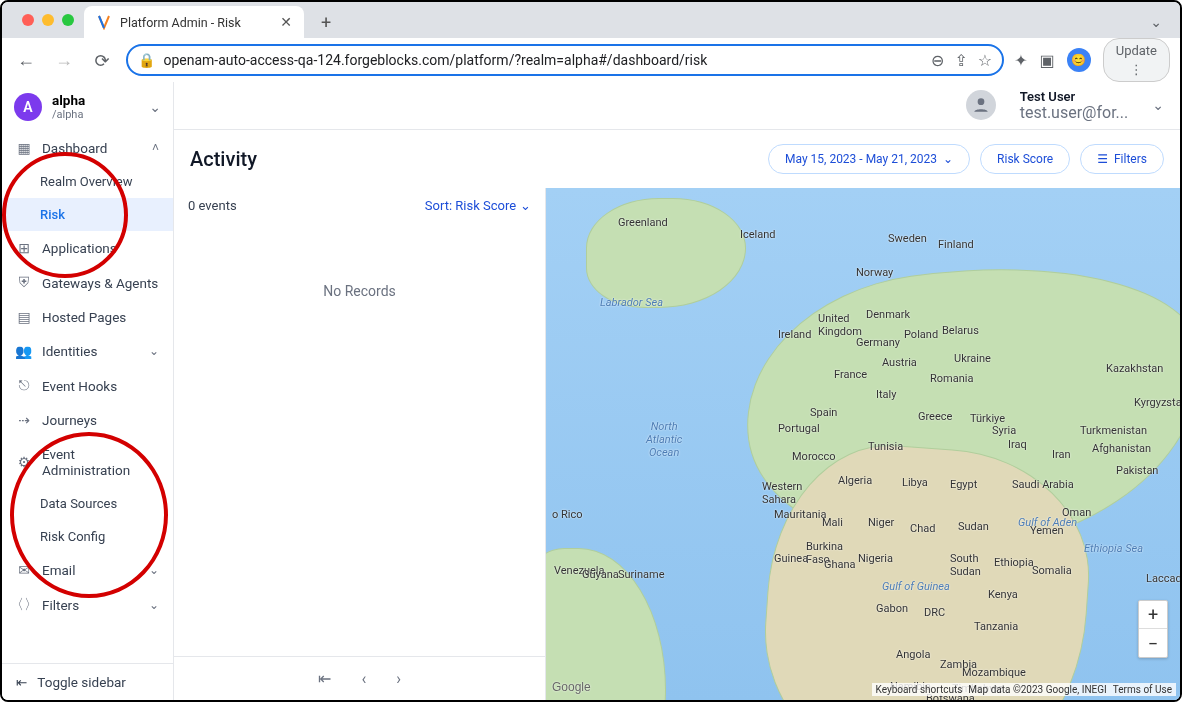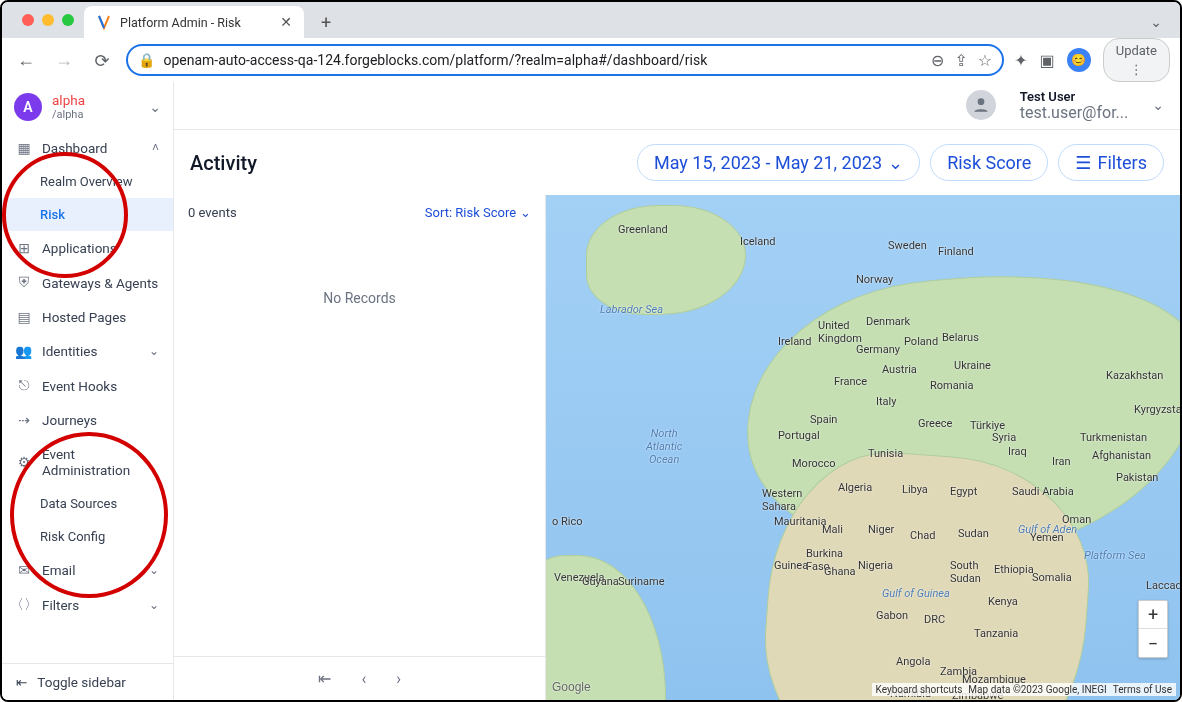--- a/index.html
+++ b/index.html
@@ -28,21 +28,21 @@
   .ext-icons .avatar-ext { width:24px; height:24px; border-radius:50%; background:#3b82f6; display:flex; align-items:center; justify-content:center; font-size:12px; color:#fff; }
   .update-btn { border:1px solid #ccc; border-radius:16px; padding:4px 12px; font-size:13px; display:flex; align-items:center; gap:4px; cursor:pointer; background:#f1f3f4;flex-direction:column;}
   .browser-menu-caret { position:absolute; top:12px; right:18px; color:#5f6368; font-size:14px;}
 
   
   .app { display:flex; height: calc(702px - 84px); }
   .sidebar { width: 172px; border-right:1px solid #e5e7eb; background:#fff; display:flex; flex-direction:column; font-size:13.5px; color:#374151; overflow:hidden; position:relative;}
   .realm-header { display:flex; align-items:center; padding:10px 12px; gap:10px; cursor:pointer;}
   .realm-avatar { width:28px; height:28px; border-radius:50%; background:#7c3aed; color:#fff; display:flex; align-items:center; justify-content:center; font-weight:600; font-size:14px;}
   .realm-info { flex:1; line-height:1.2;}
-  .realm-name { font-weight:400; color:#ef4444;}
+  .realm-name { font-weight:700; color:#000000;}
   .realm-path { font-size:11px; color:#6b7280;}
   .chev { color:#6b7280; font-size:14px;}
 
   .nav { flex:1; overflow-y:auto; }
   .nav-item { display:flex; align-items:center; gap:10px; padding:9px 14px; cursor:pointer; color:#374151;}
   .nav-item.sub { padding-left:38px; font-size:13px;}
   .nav-item.active { background:#e8f0fe; color:#1a73e8; font-weight:500;}
   .nav-item .icon { width:16px; display:flex; justify-content:center; color:#6b7280; font-size:14px;}
   .nav-item .label { flex:1; }
   .nav-item .chev-r { color:#6b7280; font-size:12px;}
@@ -54,21 +54,21 @@
   .user-chip { display:flex; align-items:center; gap:24px; cursor:pointer;}
   .user-avatar { width:30px; height:30px; border-radius:50%; background:#d1d5db; display:flex; align-items:center; justify-content:center; }
   .user-avatar svg { width:20px; height:20px; fill:#6b7280;}
   .user-text { line-height:1.1; font-size:13px;}
   .user-name { font-weight:600; color:#111827;}
   .user-email { font-size:16px; color:#6b7280;}
 
   .activity-bar { display:flex; align-items:center; justify-content:space-between; padding:14px 16px;}
   .activity-title { font-size:20px; font-weight:500; color:#111827;}
   .activity-actions { display:flex; gap:10px;}
-  .pill-btn { border:1px solid #bfdbfe; color:#1d4ed8; border-radius:20px; padding:7px 16px; font-size:18px; display:flex; align-items:center; gap:6px; cursor:pointer; background:#fff;}
+  .pill-btn { border:1px solid #bfdbfe; color:#1d4ed8; border-radius:20px; padding:7px 16px; font-size:12px; display:flex; align-items:center; gap:6px; cursor:pointer; background:#fff;}
 
   .content-row { flex:1; display:flex; overflow:hidden;}
   .events-panel { width:372px; border-right:1px solid #e5e7eb; display:flex; flex-direction:column;}
   .events-header { display:flex; justify-content:space-between; padding:10px 14px; font-size:13px; color:#374151;}
   .events-header .sort { color:#1d4ed8; display:flex; gap:4px; align-items:center; cursor:pointer;}
   .events-body { flex:1; display:flex; align-items:flex-start; justify-content:center; padding-top:60px; color:#6b7280; font-size:14px;}
   .events-footer { height:44px; border-top:1px solid #e5e7eb; display:flex; align-items:center; justify-content:center; gap:30px; color:#6b7280;}
   .events-footer span { cursor:pointer; font-size:16px;}
 
   .map-panel { flex:1; position:relative; background:#a0c8f0; overflow:hidden;}
@@ -277,21 +277,21 @@
           <div class="land gl"></div>
           <div class="land eu"></div>
           <div class="land af"></div>
           <div class="land sa"></div>
         </div>
 
         <div class="map-label water" style="top:108px;left:54px">Labrador Sea</div>
         <div class="map-label water" style="top:232px;left:100px;text-align:center;white-space:pre">North
 Atlantic
 Ocean</div>
-        <div class="map-label water" style="top:354px;left:538px">Platform Sea</div>
+        <div class="map-label water" style="top:354px;left:538px">Ethiopia Sea</div>
         <div class="map-label water" style="top:392px;left:336px">Gulf of Guinea</div>
         <div class="map-label water" style="top:328px;left:472px">Gulf of Aden</div>
 
         <div class="map-label" style="top:28px;left:72px">Greenland</div>
         <div class="map-label" style="top:40px;left:194px">Iceland</div>
         <div class="map-label" style="top:44px;left:342px">Sweden</div>
         <div class="map-label" style="top:50px;left:392px">Finland</div>
         <div class="map-label" style="top:78px;left:310px">Norway</div>
         <div class="map-label" style="top:124px;left:272px;white-space:pre">United
 Kingdom</div>

